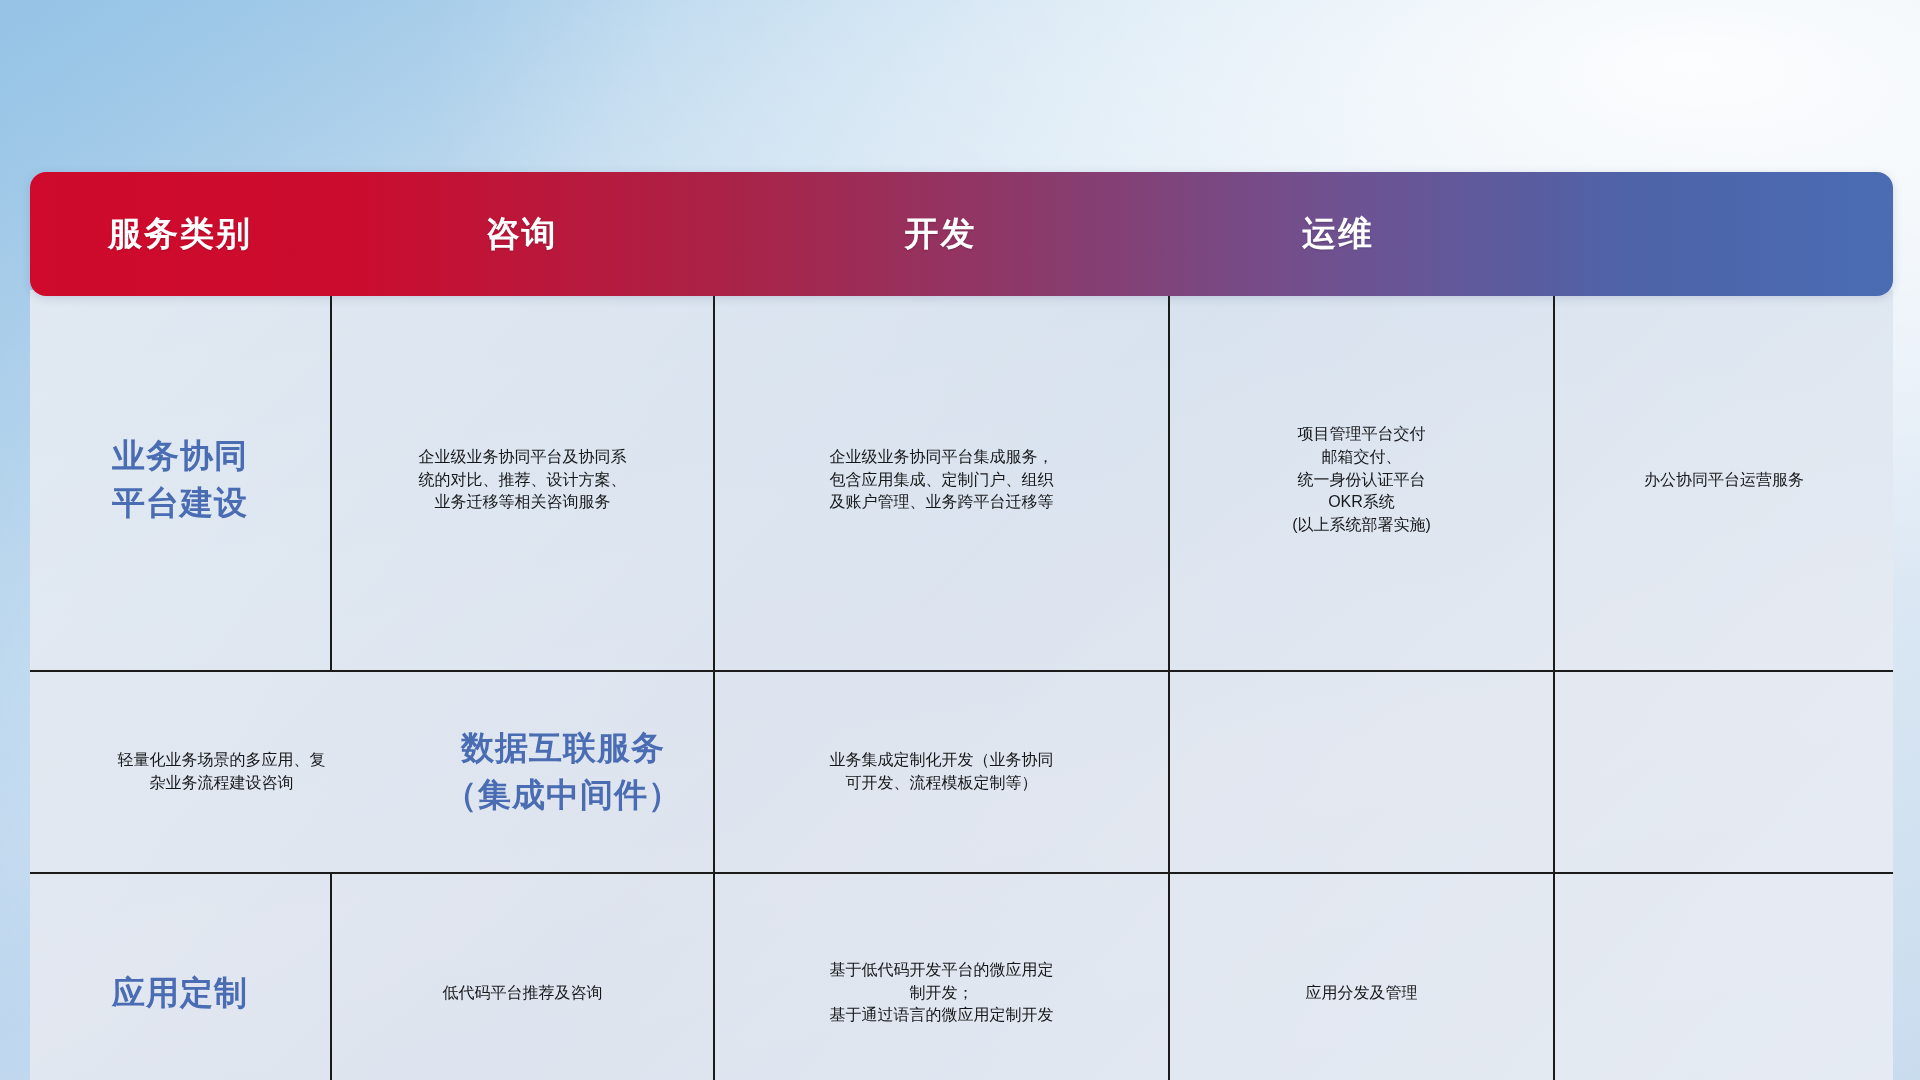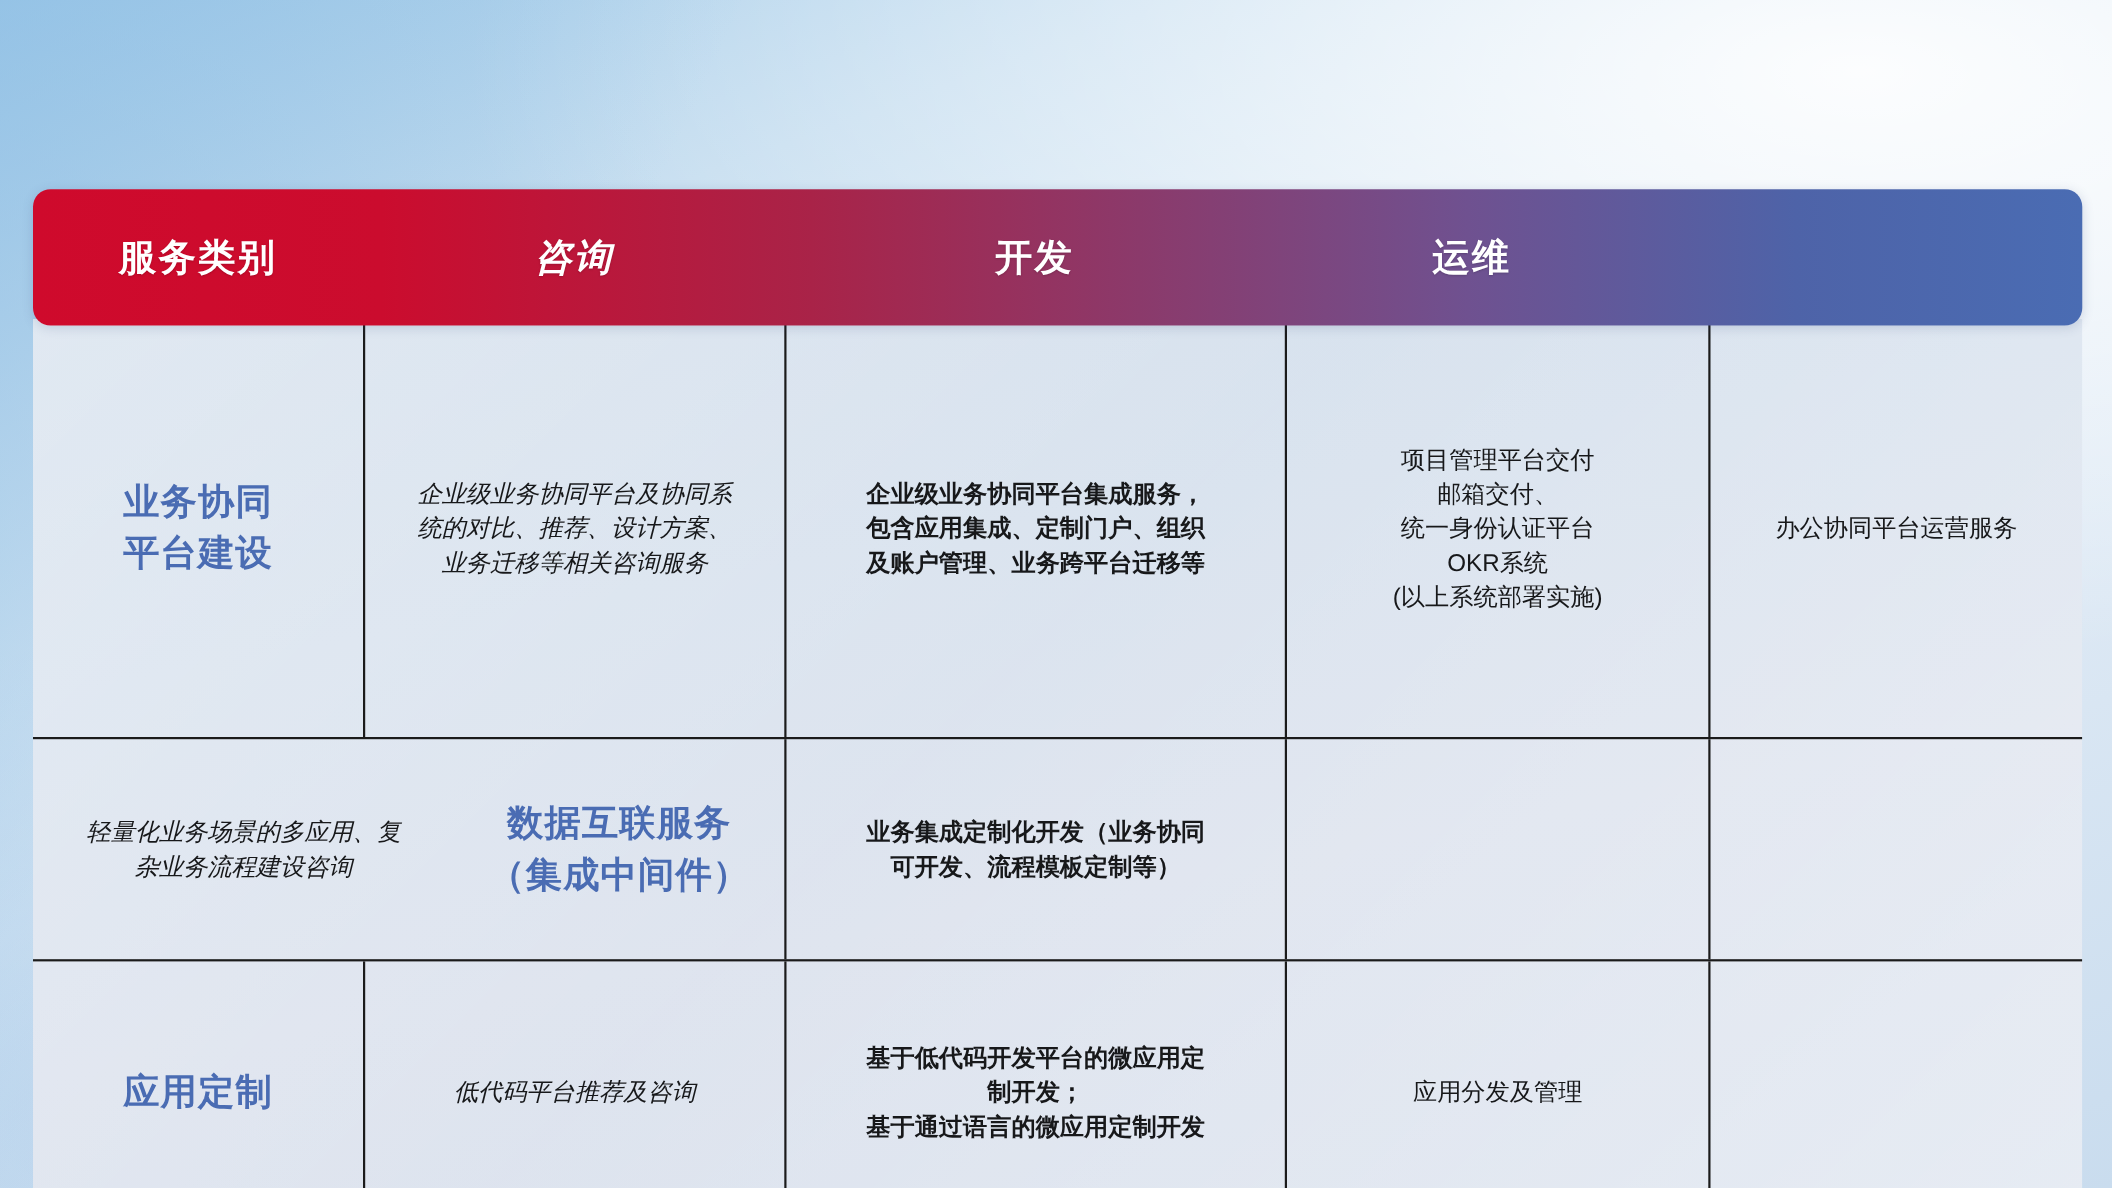--- a/index.html
+++ b/index.html
@@ -53,33 +53,33 @@
       linear-gradient(135deg, rgba(255,255,255,0.30) 0%, rgba(255,255,255,0.05) 45%, rgba(255,255,255,0.35) 100%),
       linear-gradient(170deg,#d3dfec 0%, #d8e2ee 30%, #dde3ee 60%, #d9e1ed 100%);
     overflow:hidden;
   }
   .trow{display:flex;align-items:stretch;}
   .trow + .trow{border-top:2px solid #1b1b1b;}
   .cell{
     display:flex;align-items:center;justify-content:center;
     padding:10px 14px;
     box-sizing:border-box;
-    font-size:22px;line-height:1.42;color:#17181a;
+    font-size:16px;line-height:1.42;color:#17181a;
     text-align:center;
     white-space:pre-line;
   }
   .cell + .cell{border-left:2px solid #1b1b1b;}
   .cell.cat{
     color:#4a6cb3;font-weight:bold;font-size:33px;letter-spacing:1px;
     border-left:none;
   }
   
   .c0{width:300px;flex:0 0 300px;}
-  .c1{width:383px;flex:0 0 383px;font-style:italic;}
-  .c2{width:455px;flex:0 0 455px;font-weight:bold;}
+  .c1{width:383px;flex:0 0 383px;}
+  .c2{width:455px;flex:0 0 455px;}
   .c3{width:385px;flex:0 0 385px;}
   .c4{width:340px;flex:0 0 340px;}
   
   #thead .c0,#thead .c1,#thead .c2,#thead .c3,#thead .c4{
     display:flex;align-items:center;justify-content:center;box-sizing:border-box;
   }
   .r0{height:380px;}
   .r1{height:200px;}
   .r2{height:238px;}
 </style>

